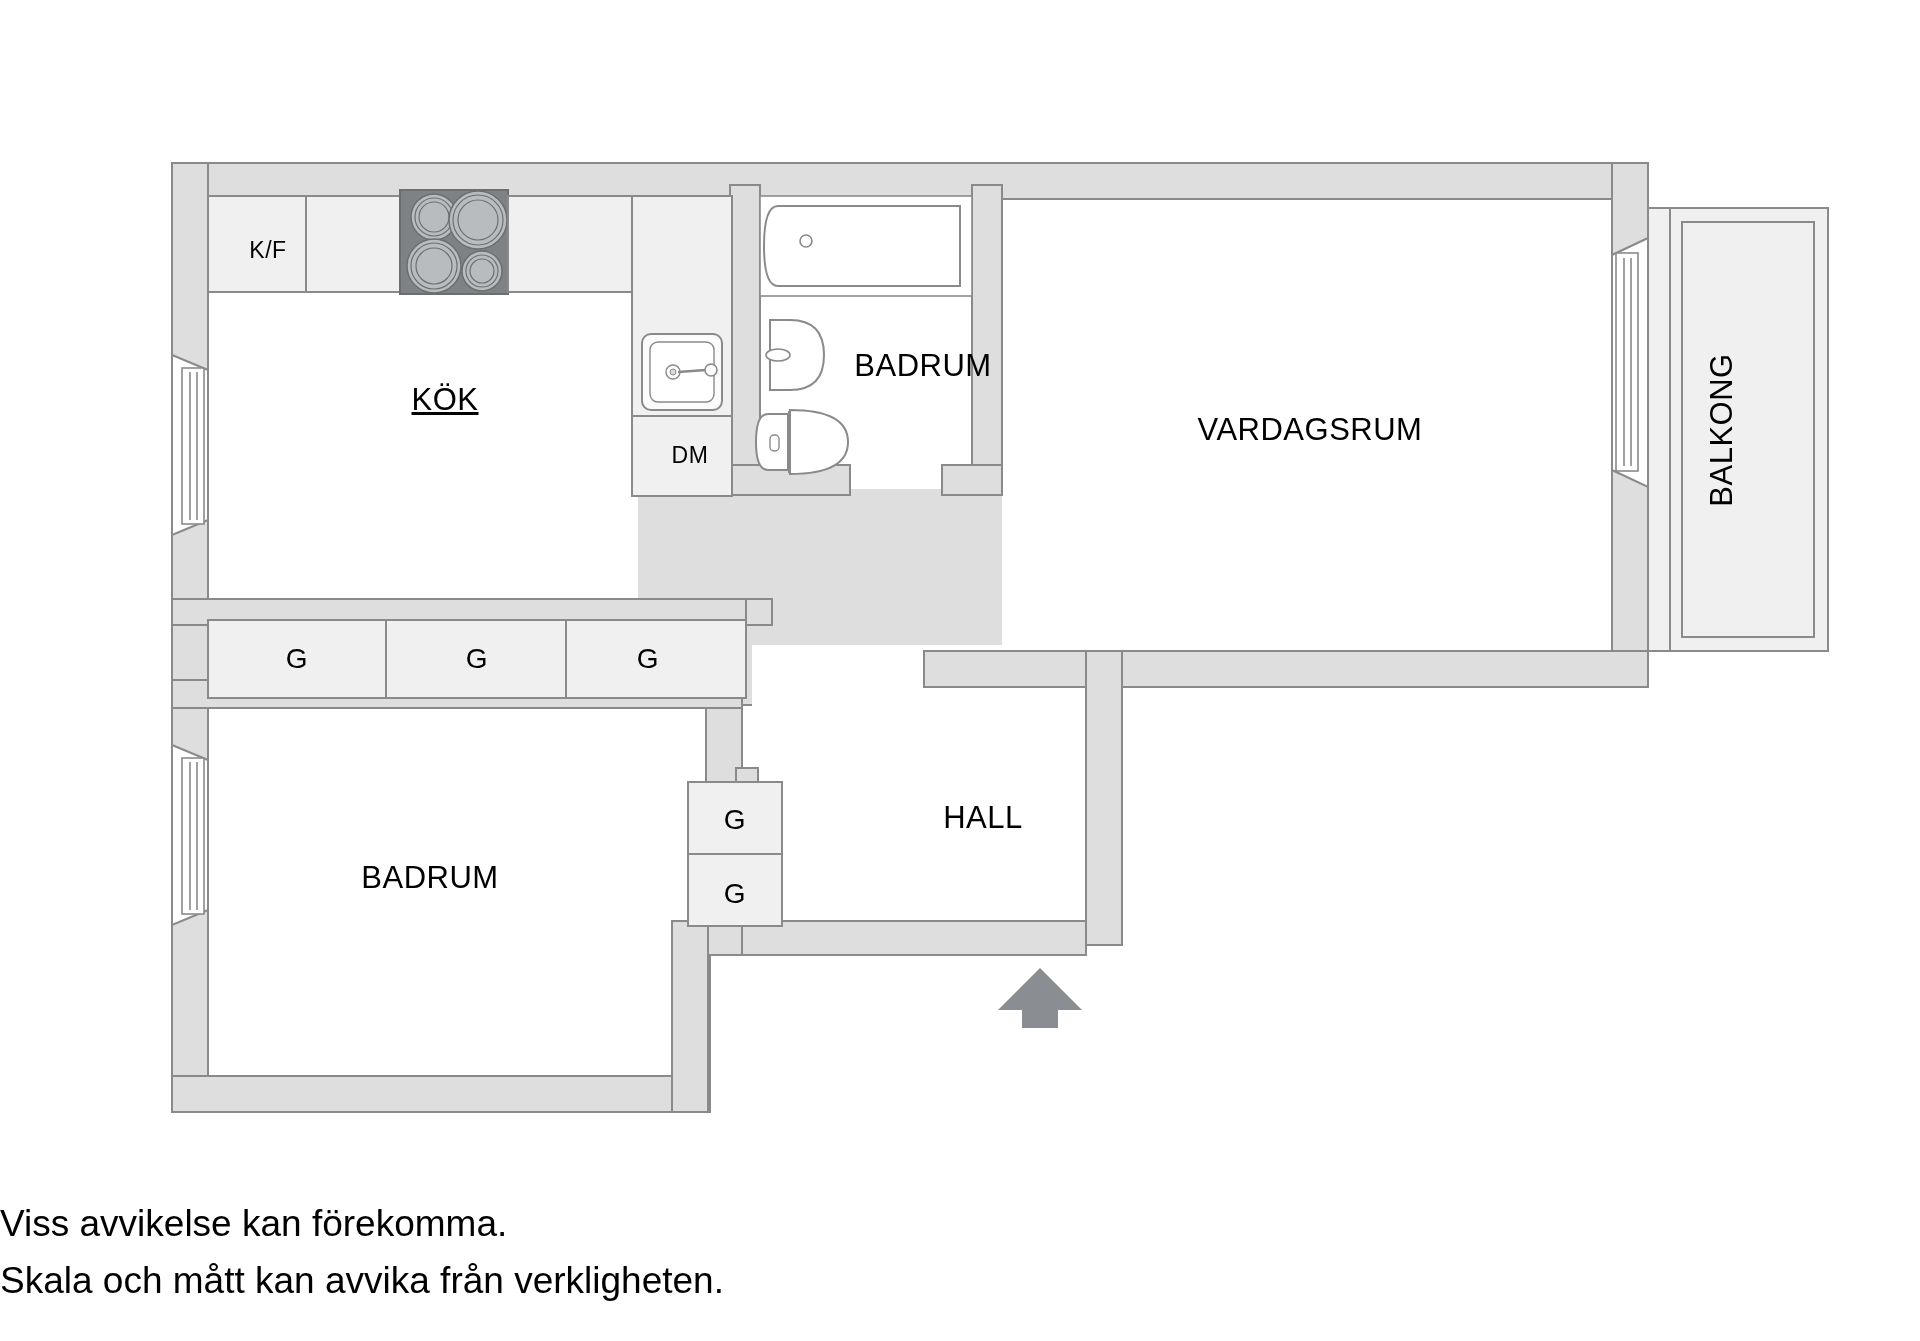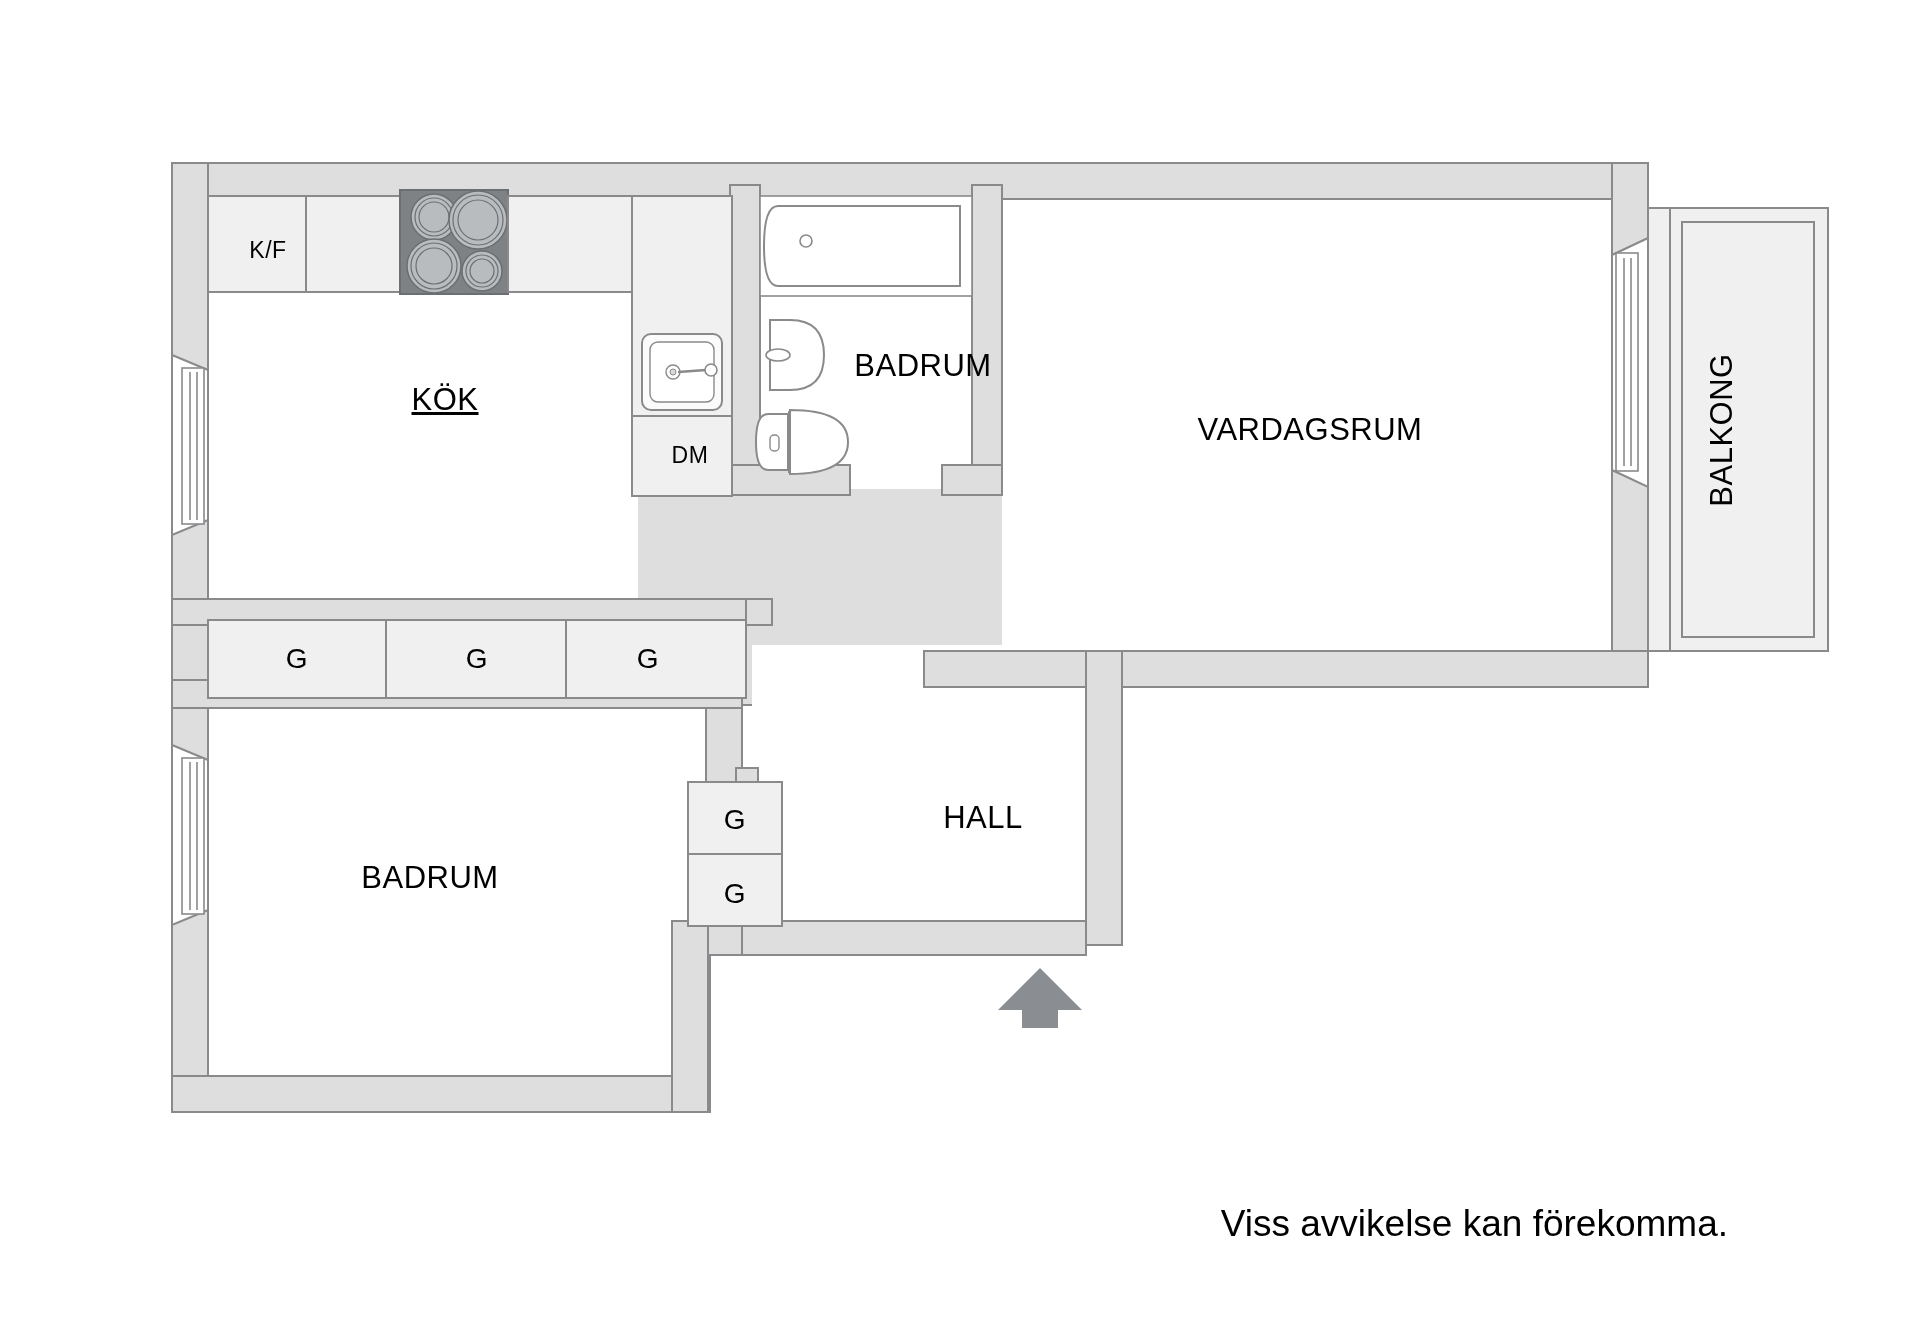--- a/index.html
+++ b/index.html
@@ -38,21 +38,21 @@
   .lbl-md { font-size: 23px; }
   .lbl-g  { font-size: 28px; }
   .rot90 {
     transform: translate(-50%, -50%) rotate(-90deg);
   }
   #caption {
     position: absolute;
     left: 0;
     top: 1195px;
     width: 1728px;
-    text-align: right;
+    text-align: left;
     color: #000000;
   }
   #caption div {
     font-family: "Liberation Sans", sans-serif;
     font-size: 37px;
     line-height: 57px;
     letter-spacing: 0px;
   }
 </style>
 </head>
@@ -296,15 +296,16 @@
   <div class="room-label lbl-g" style="left:477px; top:659px;">G</div>
 
   <div class="room-label lbl-g" style="left:648px; top:659px;">G</div>
 
   <div class="room-label lbl-g" style="left:735px; top:820px;">G</div>
 
   <div class="room-label lbl-g" style="left:735px; top:894px;">G</div>
 
   <div id="caption">
     <div>Viss avvikelse kan förekomma.</div>
+    <div>Skala och mått kan avvika från verkligheten.</div>
   </div>
 
 </div>
 
 </body></html>

